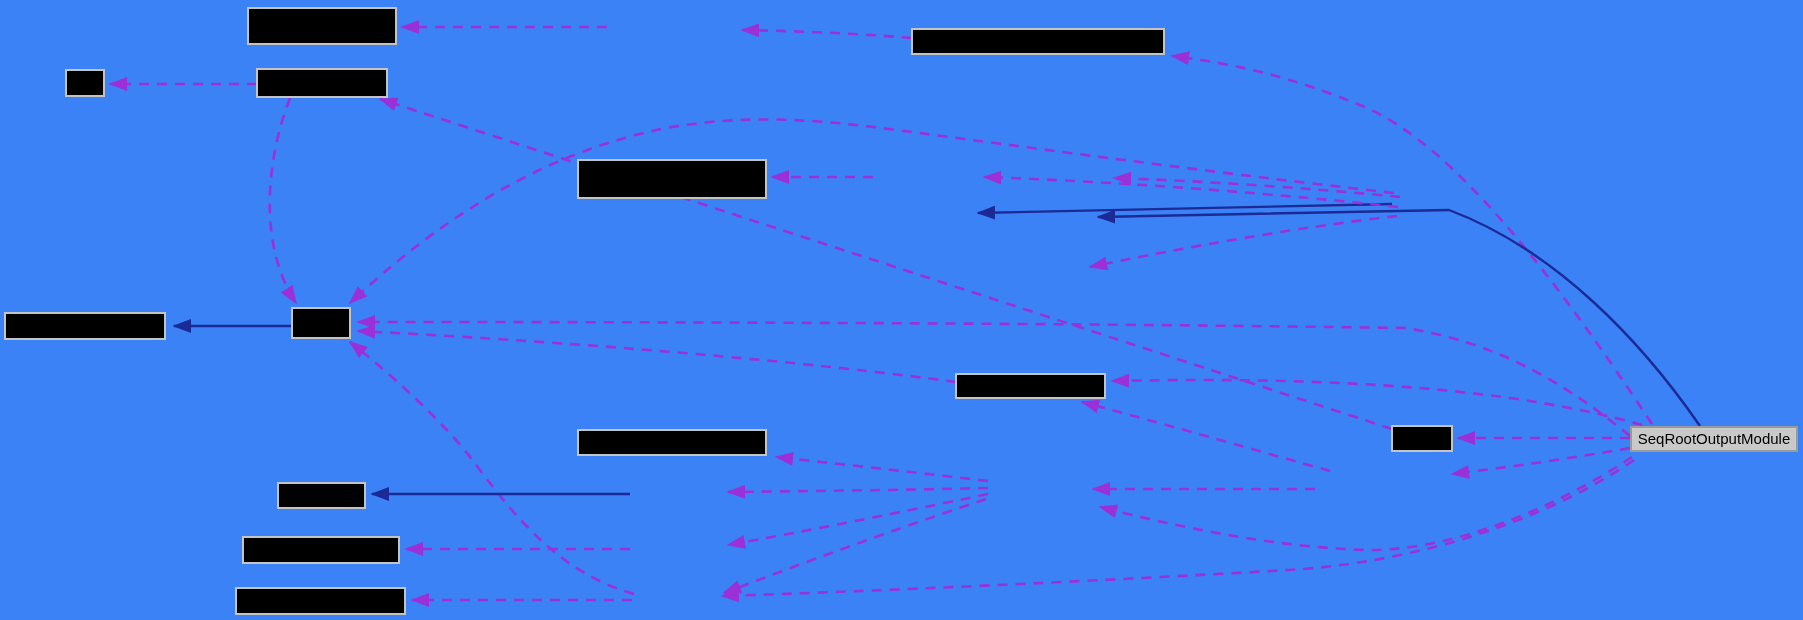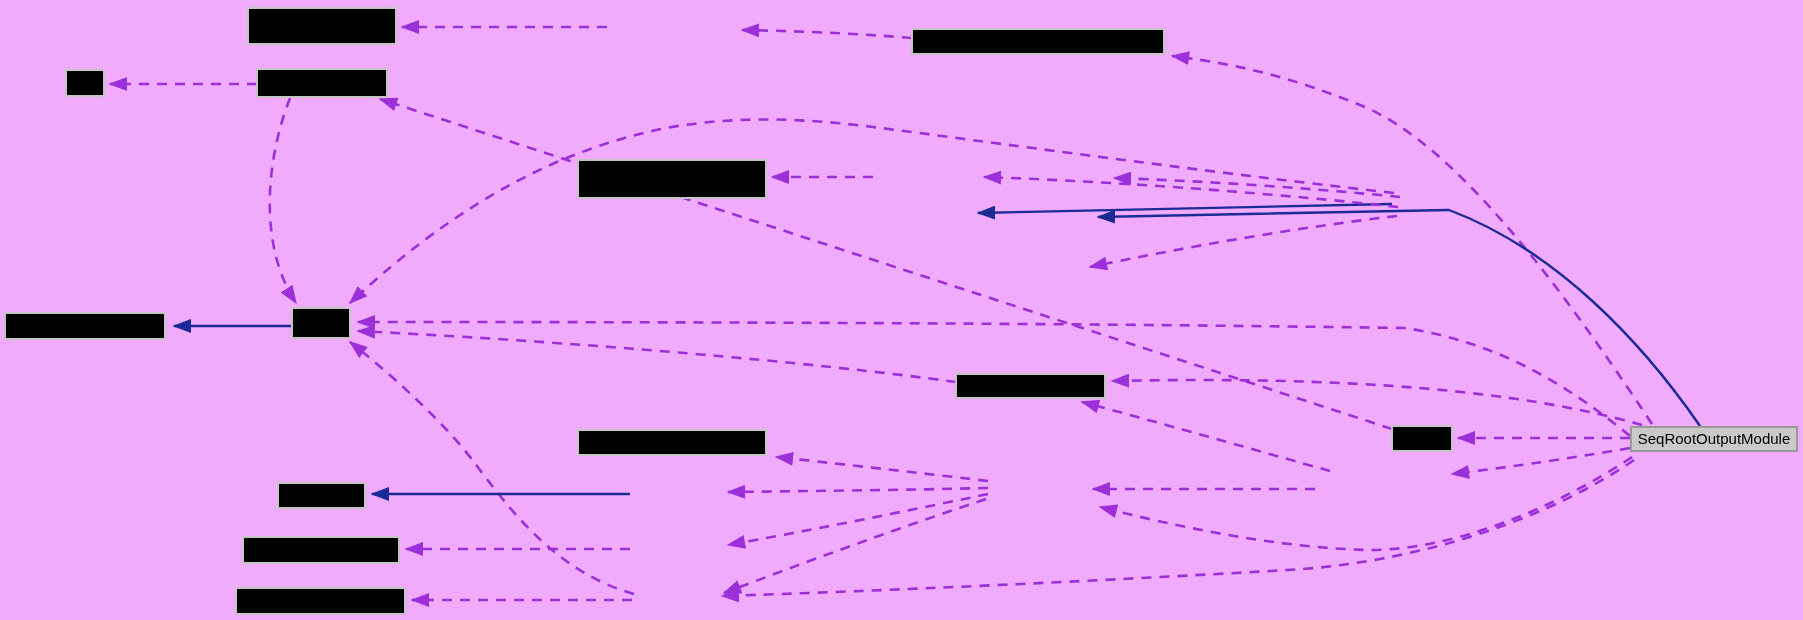--- a/index.html
+++ b/index.html
@@ -4,21 +4,21 @@
 <style>
   html, body {
     margin: 0;
     padding: 0;
     background: #000000;
   }
   .canvas {
     position: relative;
     width: 1803px;
     height: 620px;
-    background: #f0abfc;
+    background: #3b82f6;
     overflow: hidden;
     font-family: "Liberation Sans", "DejaVu Sans", sans-serif;
   }
   svg { display: block; }
   svg text {
     font-family: "Liberation Sans", "DejaVu Sans", sans-serif;
     font-size: 15px;
     fill: #000000;
   }
 </style>

